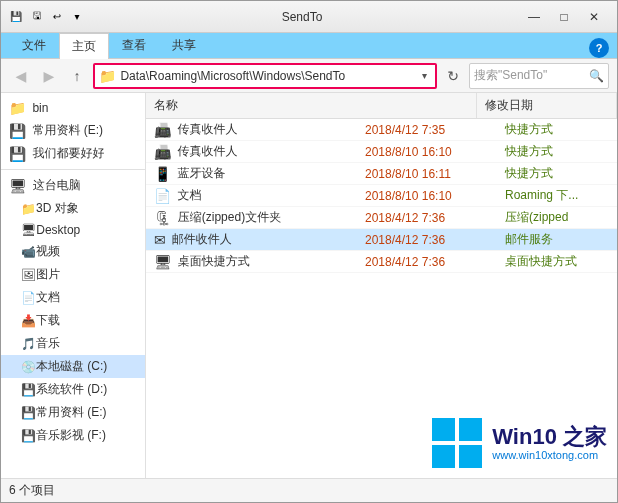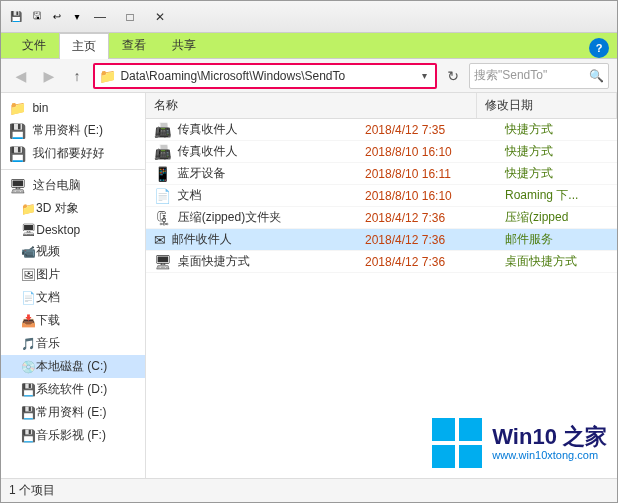--- a/index.html
+++ b/index.html
@@ -9,21 +9,21 @@
 
     
     .title-bar { background: linear-gradient(to bottom, #f5f5f5, #e8e8e8); height: 32px; display: flex; align-items: center; padding: 0 8px; border-bottom: 1px solid #ccc; }
     .title-bar-icons { display: flex; gap: 4px; align-items: center; }
     .tb-icon { width: 16px; height: 16px; display: flex; align-items: center; justify-content: center; font-size: 10px; }
     .title-bar-title { flex: 1; text-align: center; font-size: 12px; color: #333; }
     .title-controls { display: flex; gap: 0; }
     .title-btn { width: 30px; height: 20px; display: flex; align-items: center; justify-content: center; font-size: 12px; color: #333; cursor: pointer; background: transparent; border: none; }
 
     
-    .ribbon-tabs { display: flex; align-items: flex-end; padding: 0 8px; background: #bef264; border-bottom: 1px solid #ccc; height: 26px; }
+    .ribbon-tabs { display: flex; align-items: flex-end; padding: 0 8px; background: #7dd3fc; border-bottom: 1px solid #ccc; height: 26px; }
     .ribbon-tab { padding: 4px 12px; font-size: 12px; color: #333; cursor: pointer; border: 1px solid transparent; border-bottom: none; }
     .ribbon-tab.active { background: #fff; border-color: #ccc; border-bottom-color: #fff; margin-bottom: -1px; }
     .info-btn { width: 20px; height: 20px; border-radius: 50%; background: #0078d7; color: white; display: flex; align-items: center; justify-content: center; font-size: 11px; font-weight: bold; margin-left: auto; cursor: pointer; }
 
     
     .address-bar { display: flex; align-items: center; padding: 4px 8px; background: #f5f5f5; border-bottom: 1px solid #ddd; gap: 4px; height: 34px; }
     .nav-btn { width: 24px; height: 24px; display: flex; align-items: center; justify-content: center; font-size: 14px; color: #555; cursor: pointer; border: 1px solid transparent; border-radius: 2px; }
     .nav-btn.disabled { color: #bbb; cursor: default; }
     .address-input-wrap { flex: 1; display: flex; align-items: center; border: 2px solid #e05; border-radius: 2px; background: #fff; height: 26px; padding: 0 4px; }
     .address-folder-icon { color: #e8a000; font-size: 14px; margin-right: 4px; }
@@ -74,20 +74,21 @@
 
 <div class="window">
 
   <div class="title-bar">
     <div class="title-bar-icons">
       <div class="tb-icon">💾</div>
       <div class="tb-icon">🖫</div>
       <div class="tb-icon">↩</div>
       <div class="tb-icon">▾</div>
     </div>
+    <div class="title-bar-title">SendTo</div>
     <div class="title-controls">
       <button class="title-btn">—</button>
       <button class="title-btn">□</button>
       <button class="title-btn close">✕</button>
     </div>
   </div>
 
   <div class="ribbon-tabs">
     <div class="ribbon-tab">文件</div>
     <div class="ribbon-tab active">主页</div>
@@ -257,15 +258,15 @@
           <div>
             <div style="font-size:22px; font-weight:bold; color:#1a1a6e; line-height:1.1;">Win10 之家</div>
             <div style="font-size:11px; color:#0078d7;">www.win10xtong.com</div>
           </div>
         </div>
       </div>
     </div>
   </div>
 
   <div class="status-bar">
-    <span>1 个项目</span>
+    <span>6 个项目</span>
   </div>
 </div>
 
 </body></html>

